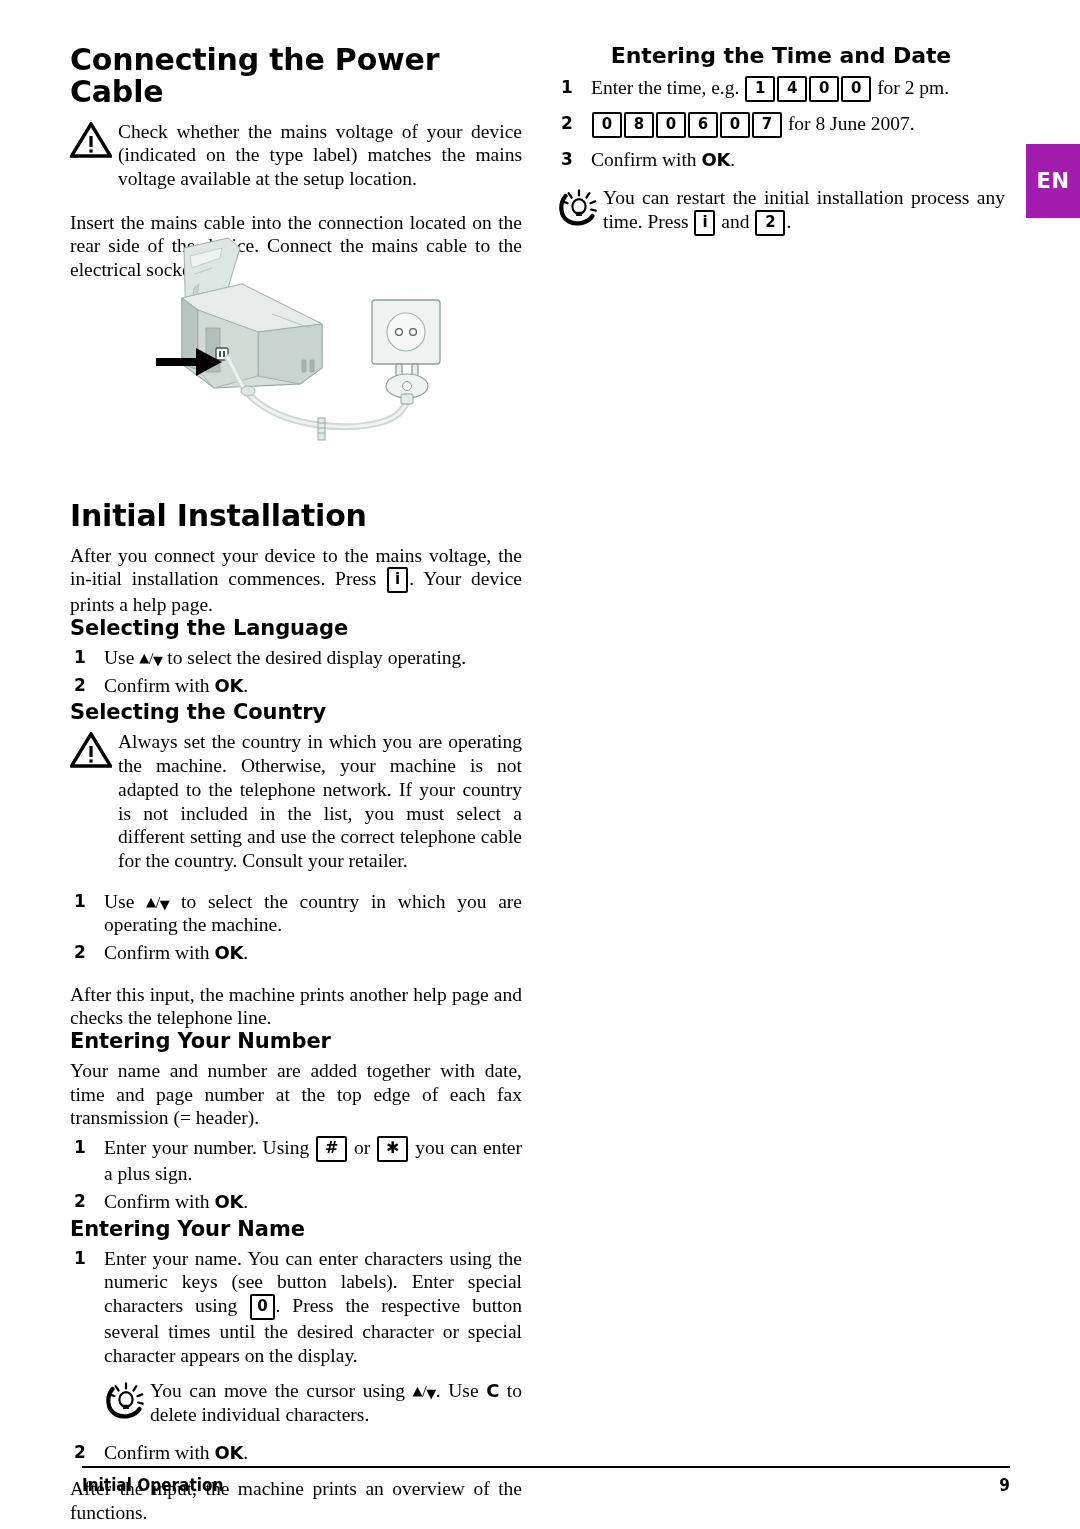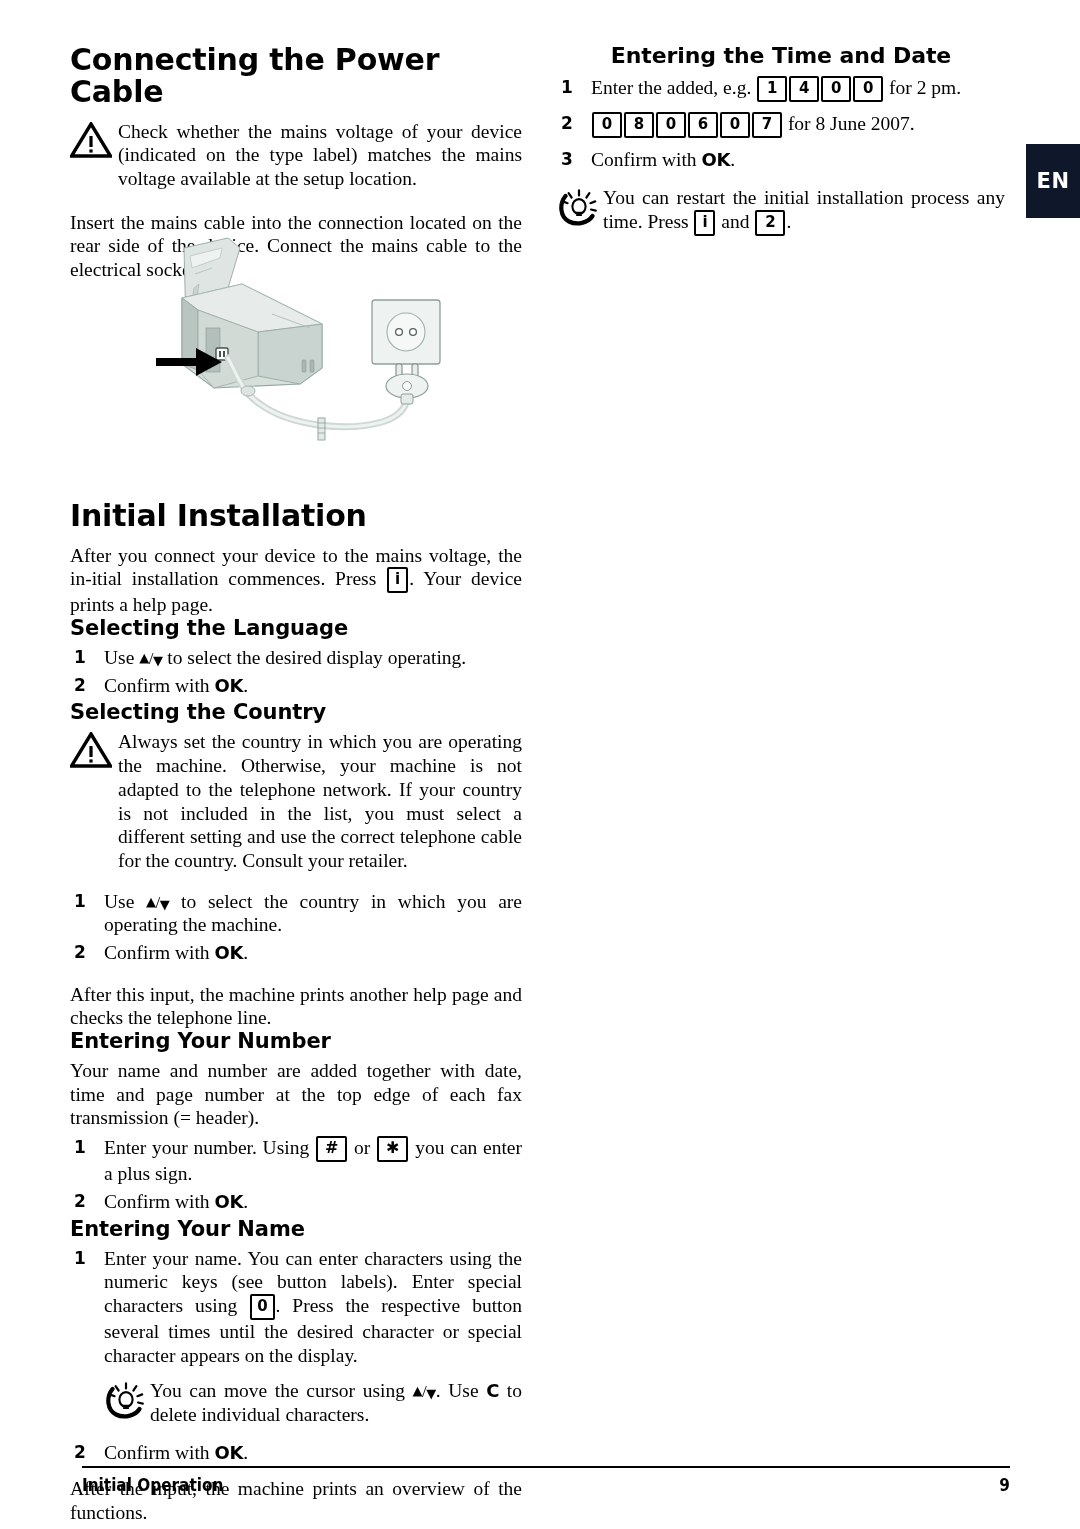--- a/index.html
+++ b/index.html
@@ -131,21 +131,21 @@
   }
   .arrows .up{vertical-align:2px;}
   .arrows .dn{vertical-align:-1px;}
   .arrows .sl{font-size:17px;font-family:"Liberation Serif",serif;}
 
   
   .en-tab{
     position:absolute;
     left:1026px;top:144px;
     width:54px;height:74px;
-    background:#0f172a;
+    background:#a21caf;
     color:#fff;
     display:flex;align-items:center;justify-content:center;
     font-family:"DejaVu Sans", sans-serif;
     font-weight:bold;
     font-size:21px;
     letter-spacing:0.5px;
   }
 
   
   .footer{
@@ -343,21 +343,21 @@
     <rect x="251" y="158" width="12" height="10" rx="2" fill="#e4eae7" stroke="#8fa09a" stroke-width="1"></rect>
   </svg>
 
   <div class="col-right">
 
     <h2 class="h-sub" style="font-size:22px;margin-bottom:8px;text-align:center;">Entering the Time and Date</h2>
 
     <ol class="steps">
       <li style="margin-bottom:10px;">
         <span class="num">1</span>
-        <span>Enter the added, e.g.</span>
+        <span>Enter the time, e.g.</span>
         <span class="key">1</span><span class="key">4</span><span class="key">0</span><span class="key">0</span>
         <span>for 2 pm.</span>
       </li>
 
       <li style="margin-bottom:10px;">
         <span class="num">2</span>
         <span style="display:block;"><span class="key">0</span><span class="key">8</span><span class="key">0</span><span class="key">6</span><span class="key">0</span><span class="key">7</span> <span>for 8 June 2007.</span></span>
       </li>
 
       <li>

